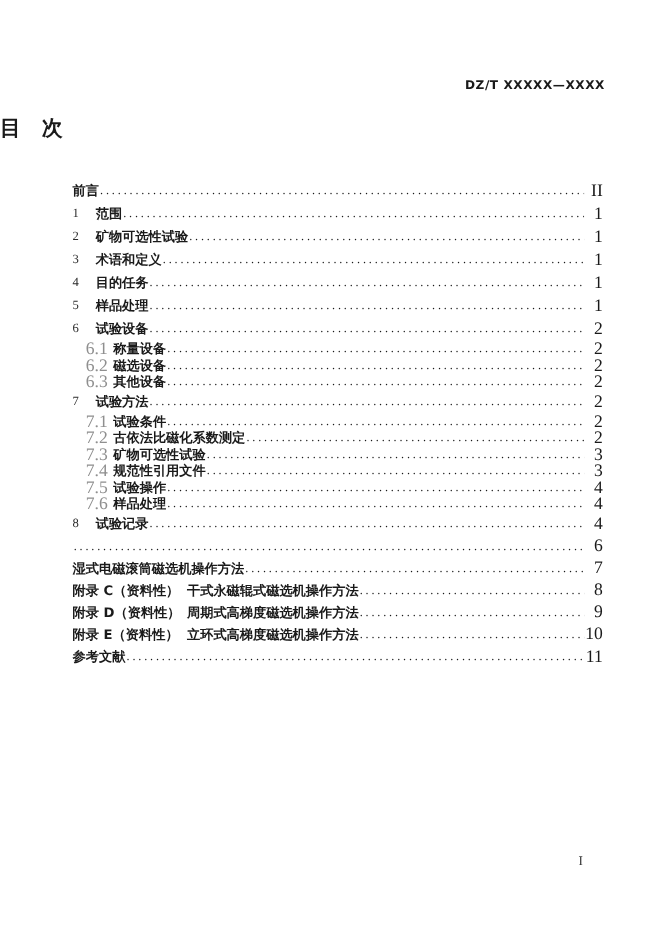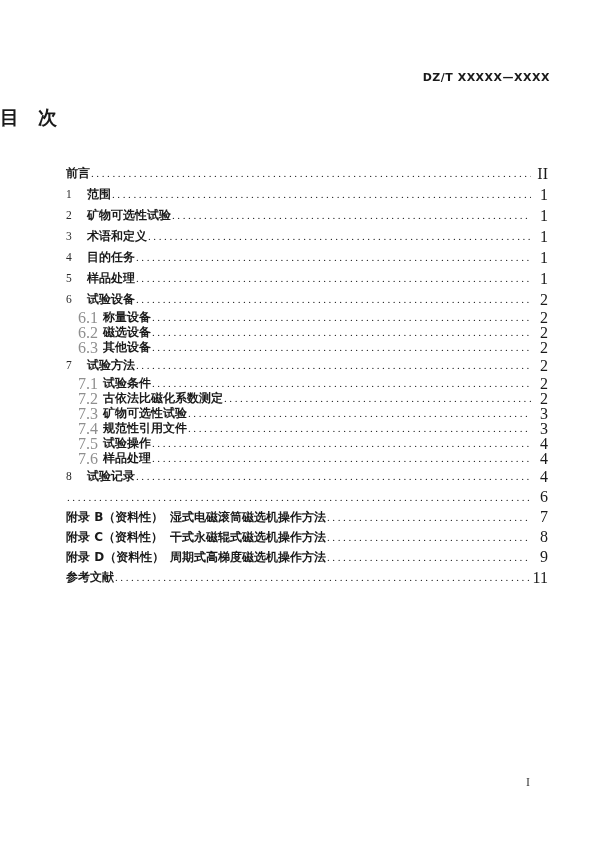--- a/index.html
+++ b/index.html
@@ -194,40 +194,45 @@
       <span class="dots"></span>
       <span class="pg">4</span>
     </div>
 
   <div class="row appendix">
       <span class="dots"></span>
       <span class="pg">6</span>
     </div>
 
   <div class="row appendix">
-      <span class="label">附录 B（资料性）</span>
       <span class="ttl">湿式电磁滚筒磁选机操作方法</span>
       <span class="dots"></span>
       <span class="pg">7</span>
     </div>
 
   <div class="row appendix">
       <span class="label">附录 C（资料性）</span>
       <span class="ttl">干式永磁辊式磁选机操作方法</span>
       <span class="dots"></span>
       <span class="pg">8</span>
     </div>
 
   <div class="row appendix">
       <span class="label">附录 D（资料性）</span>
       <span class="ttl">周期式高梯度磁选机操作方法</span>
       <span class="dots"></span>
       <span class="pg">9</span>
     </div>
 
+  <div class="row appendix">
+      <span class="label">附录 E（资料性）</span>
+      <span class="ttl">立环式高梯度磁选机操作方法</span>
+      <span class="dots"></span>
+      <span class="pg">10</span>
+    </div>
 
   <div class="row main">
       <span class="ttl">参考文献</span>
       <span class="dots"></span>
       <span class="pg">11</span>
     </div>
 
 </div>
 
 <div class="footer-page">I</div>

